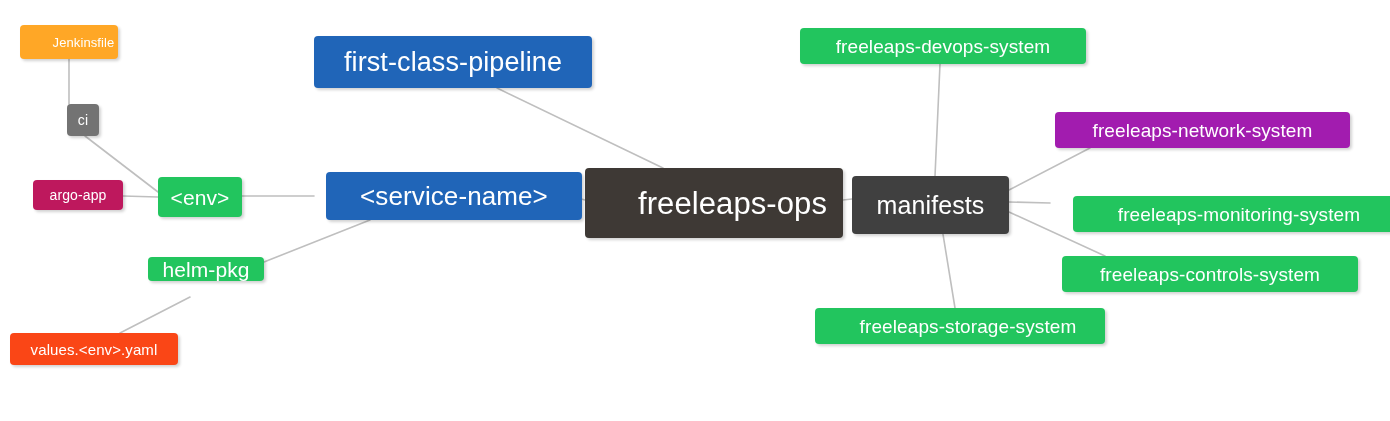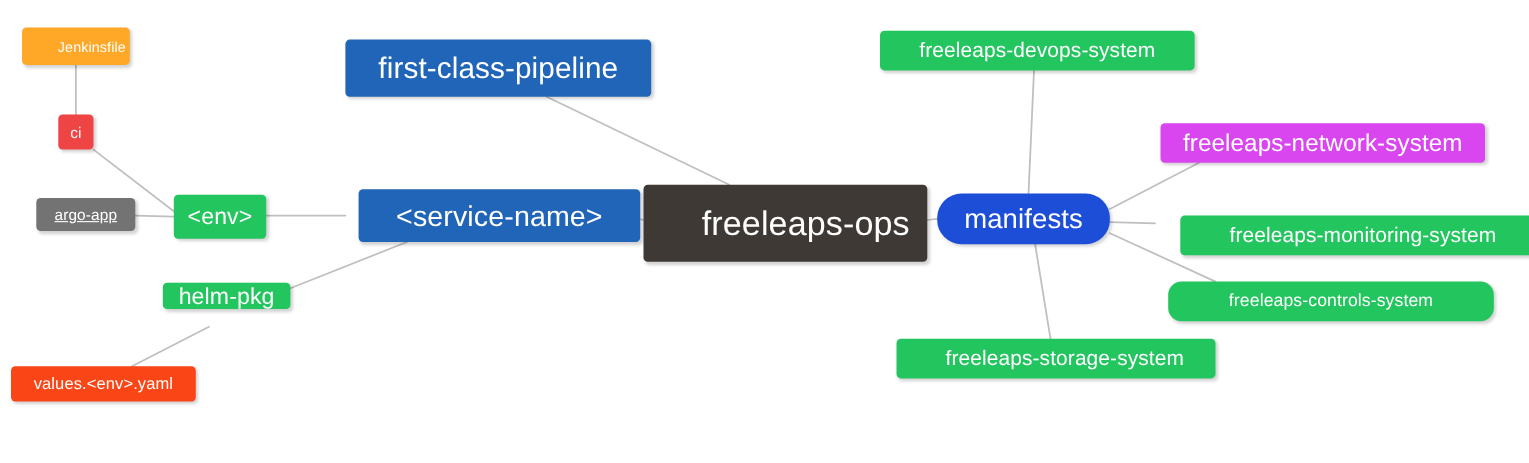--- a/index.html
+++ b/index.html
@@ -63,56 +63,56 @@
       <line x1="935" y1="176" x2="940" y2="64" stroke="#bfbfbf" stroke-width="1.6" stroke-linecap="round"></line>
       <line x1="1009" y1="190" x2="1090" y2="148" stroke="#bfbfbf" stroke-width="1.6" stroke-linecap="round"></line>
       <line x1="1009" y1="202" x2="1050" y2="203" stroke="#bfbfbf" stroke-width="1.6" stroke-linecap="round"></line>
       <line x1="1009" y1="212" x2="1105" y2="256" stroke="#bfbfbf" stroke-width="1.6" stroke-linecap="round"></line>
       <line x1="941" y1="222" x2="955" y2="308" stroke="#bfbfbf" stroke-width="1.6" stroke-linecap="round"></line>
     </svg>
   <div id="nodes">
       <div class="node" style="left: 20px; top: 25px; width: 98px; height: 34px; background: rgb(255, 167, 38); font-size: 13px; padding-left: 29px;">
         <span class="node-label">Jenkinsfile</span>
       </div>
-      <div class="node" style="left: 53px; top: 104px; width: 32px; height: 32px; background: #ef4444; font-size: 14px;">
+      <div class="node" style="left: 67px; top: 104px; width: 32px; height: 32px; background: #737373; font-size: 14px;">
         <span class="node-label">ci</span>
       </div>
-      <div class="node" style="left: 33px; top: 180px; width: 90px; height: 30px; background: #737373; font-size: 14px; text-decoration: underline;">
+      <div class="node" style="left: 33px; top: 180px; width: 90px; height: 30px; background: #be185d; font-size: 14px;">
         <span class="node-label">argo-app</span>
       </div>
       <div class="node" style="left: 158px; top: 177px; width: 84px; height: 40px; background: rgb(34, 197, 94); font-size: 21px;">
         <span class="node-label">&lt;env&gt;</span>
       </div>
       <div class="node" style="left: 148px; top: 257px; width: 116px; height: 24px; background: rgb(34, 197, 94); font-size: 21px;">
         <span class="node-label">helm-pkg</span>
       </div>
       <div class="node" style="left: 10px; top: 333px; width: 168px; height: 32px; background: rgb(250, 70, 22); font-size: 15px; text-align: center;">
         <span class="node-label">values.&lt;env&gt;.yaml</span>
       </div>
       <div class="node" style="left: 314px; top: 36px; width: 278px; height: 52px; background: rgb(32, 101, 184); font-size: 27px;">
         <span class="node-label">first-class-pipeline</span>
       </div>
       <div class="node" style="left: 326px; top: 172px; width: 256px; height: 48px; background: rgb(32, 101, 184); font-size: 26px;">
         <span class="node-label">&lt;service-name&gt;</span>
       </div>
       <div class="node" style="left: 585px; top: 168px; width: 258px; height: 70px; background: rgb(62, 57, 53); font-size: 31px; padding-left: 37px;">
         <span class="node-label">freeleaps-ops</span>
       </div>
-      <div class="node" style="left: 852px; top: 176px; width: 157px; height: 46px; background: #1d4ed8; font-size: 25px; border-radius: 22px;">
+      <div class="node" style="left: 852px; top: 176px; width: 157px; height: 58px; background: #404040; font-size: 25px;">
         <span class="node-label">manifests</span>
       </div>
       <div class="node" style="left: 800px; top: 28px; width: 286px; height: 36px; background: rgb(34, 197, 94); font-size: 19px;">
         <span class="node-label">freeleaps-devops-system</span>
       </div>
-      <div class="node" style="left: 1055px; top: 112px; width: 295px; height: 36px; background: #d946ef; font-size: 22px;">
+      <div class="node" style="left: 1055px; top: 112px; width: 295px; height: 36px; background: #a21caf; font-size: 19px;">
         <span class="node-label">freeleaps-network-system</span>
       </div>
       <div class="node" style="left: 1050px; top: 196px; width: 332px; height: 36px; background: rgb(34, 197, 94); font-size: 19px; margin-left: 23px;">
         <span class="node-label">freeleaps-monitoring-system</span>
       </div>
-      <div class="node" style="left: 1062px; top: 256px; width: 296px; height: 36px; background: rgb(34, 197, 94); font-size: 16px; border-radius: 12px;">
+      <div class="node" style="left: 1062px; top: 256px; width: 296px; height: 36px; background: rgb(34, 197, 94); font-size: 19px;">
         <span class="node-label">freeleaps-controls-system</span>
       </div>
       <div class="node" style="left: 815px; top: 308px; width: 290px; height: 36px; background: rgb(34, 197, 94); font-size: 19px; padding-left: 16px;">
         <span class="node-label">freeleaps-storage-system</span>
       </div>
     </div>
 </div>
 
 </body></html>

